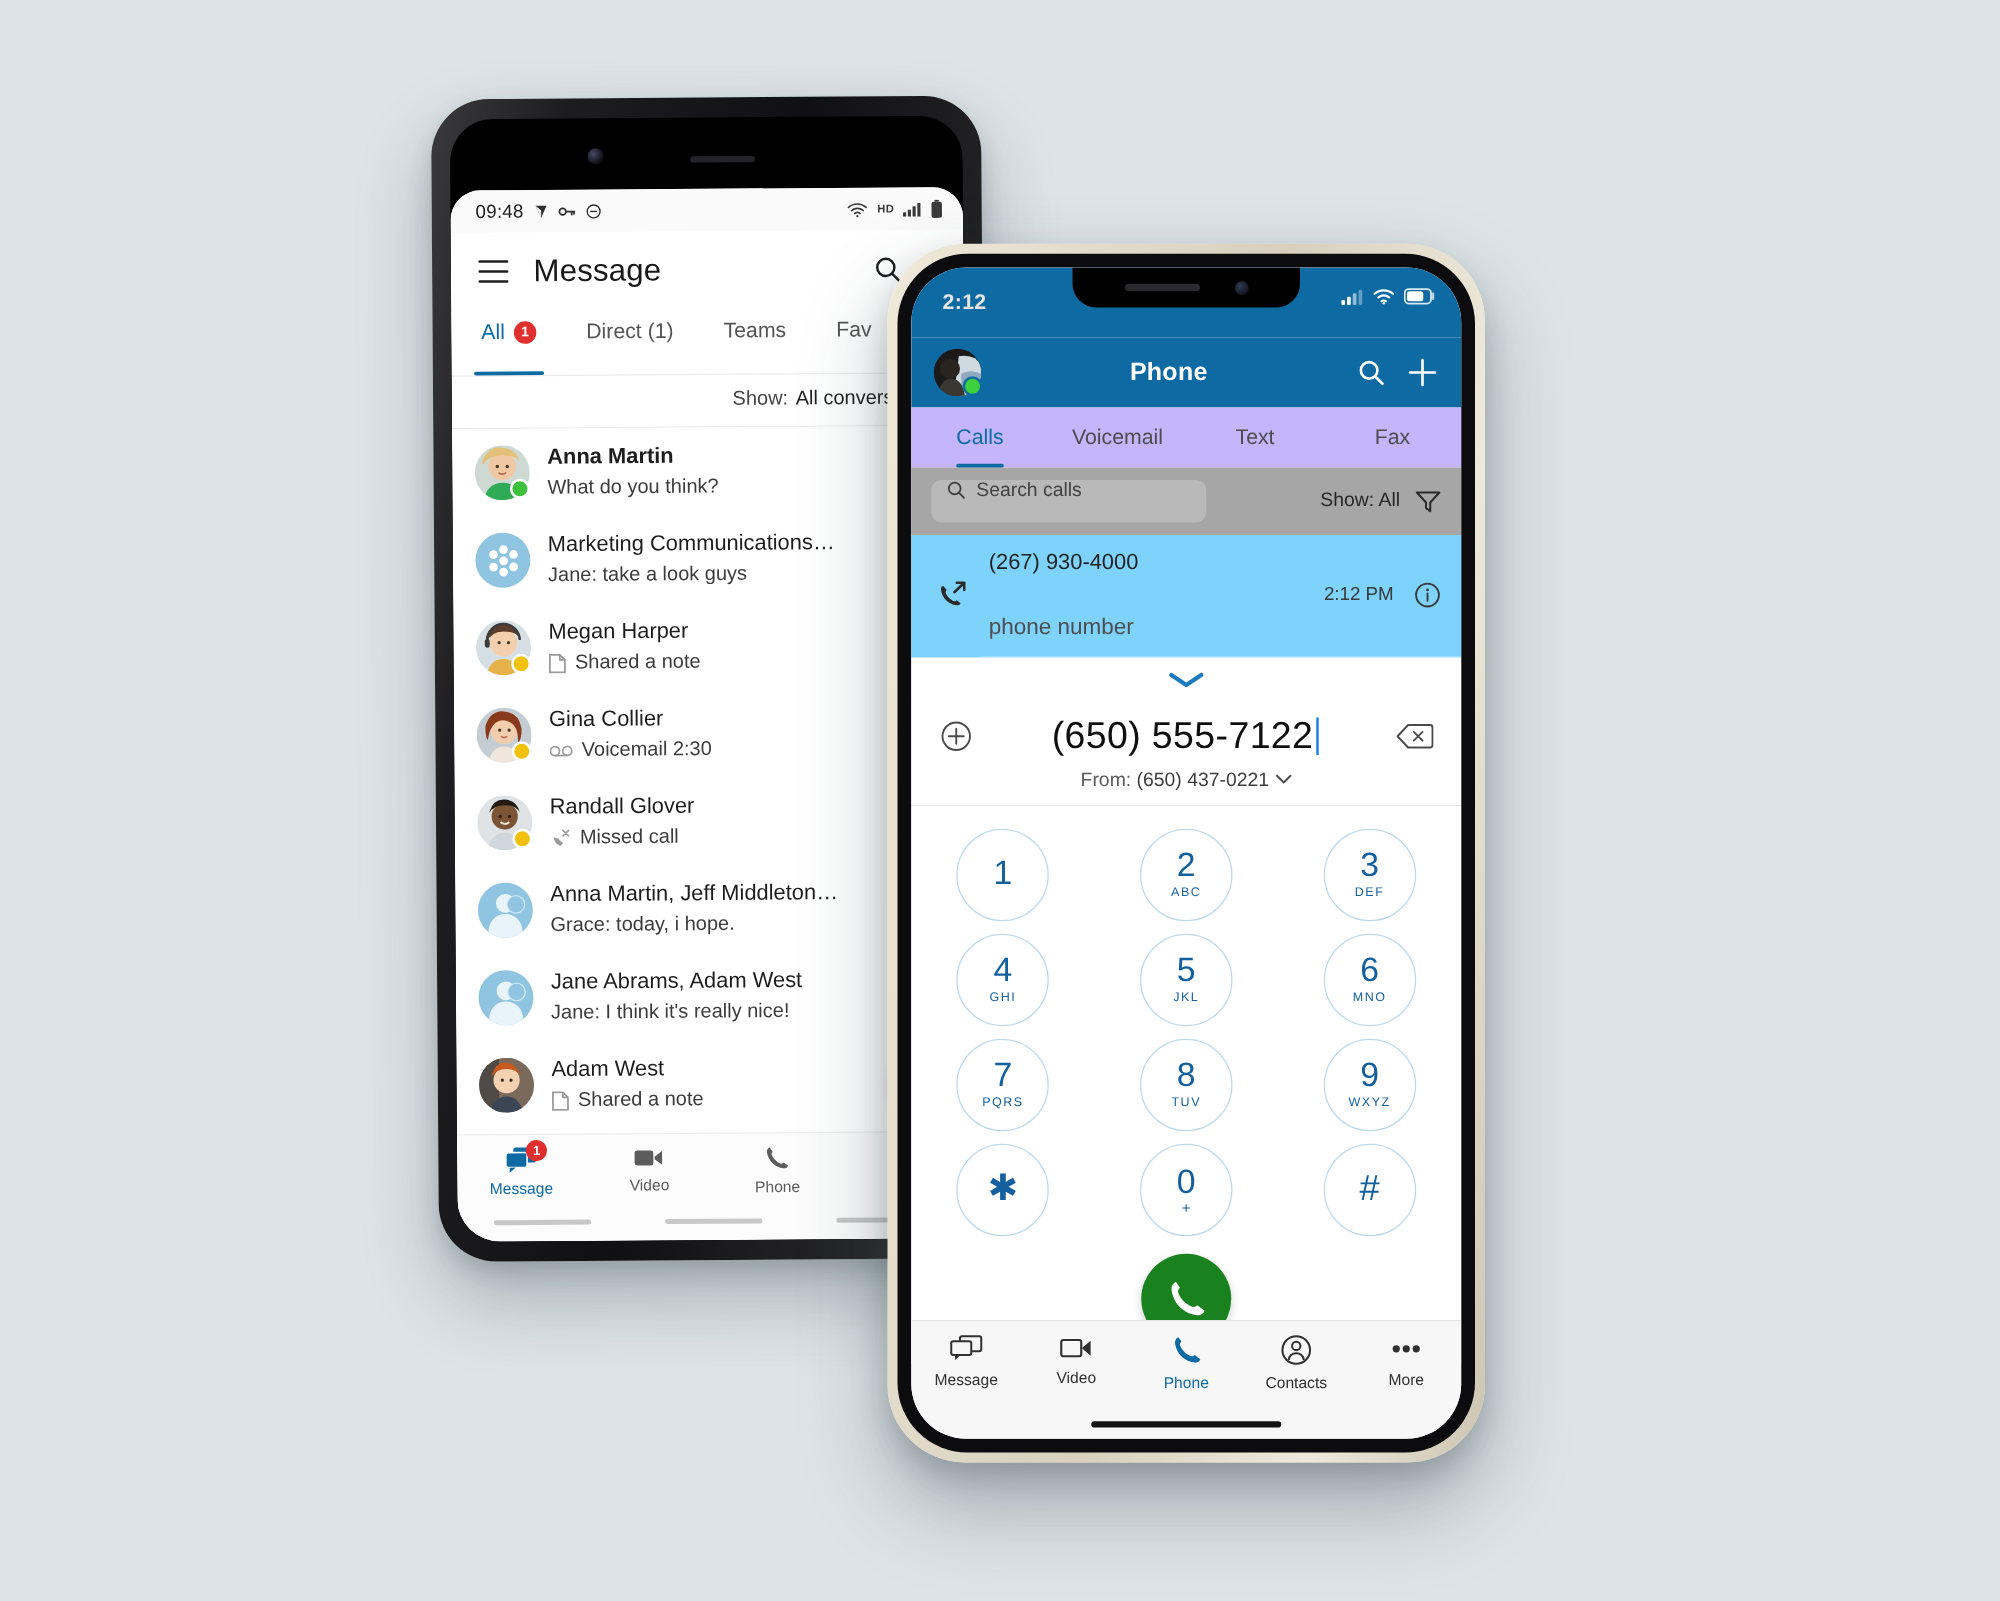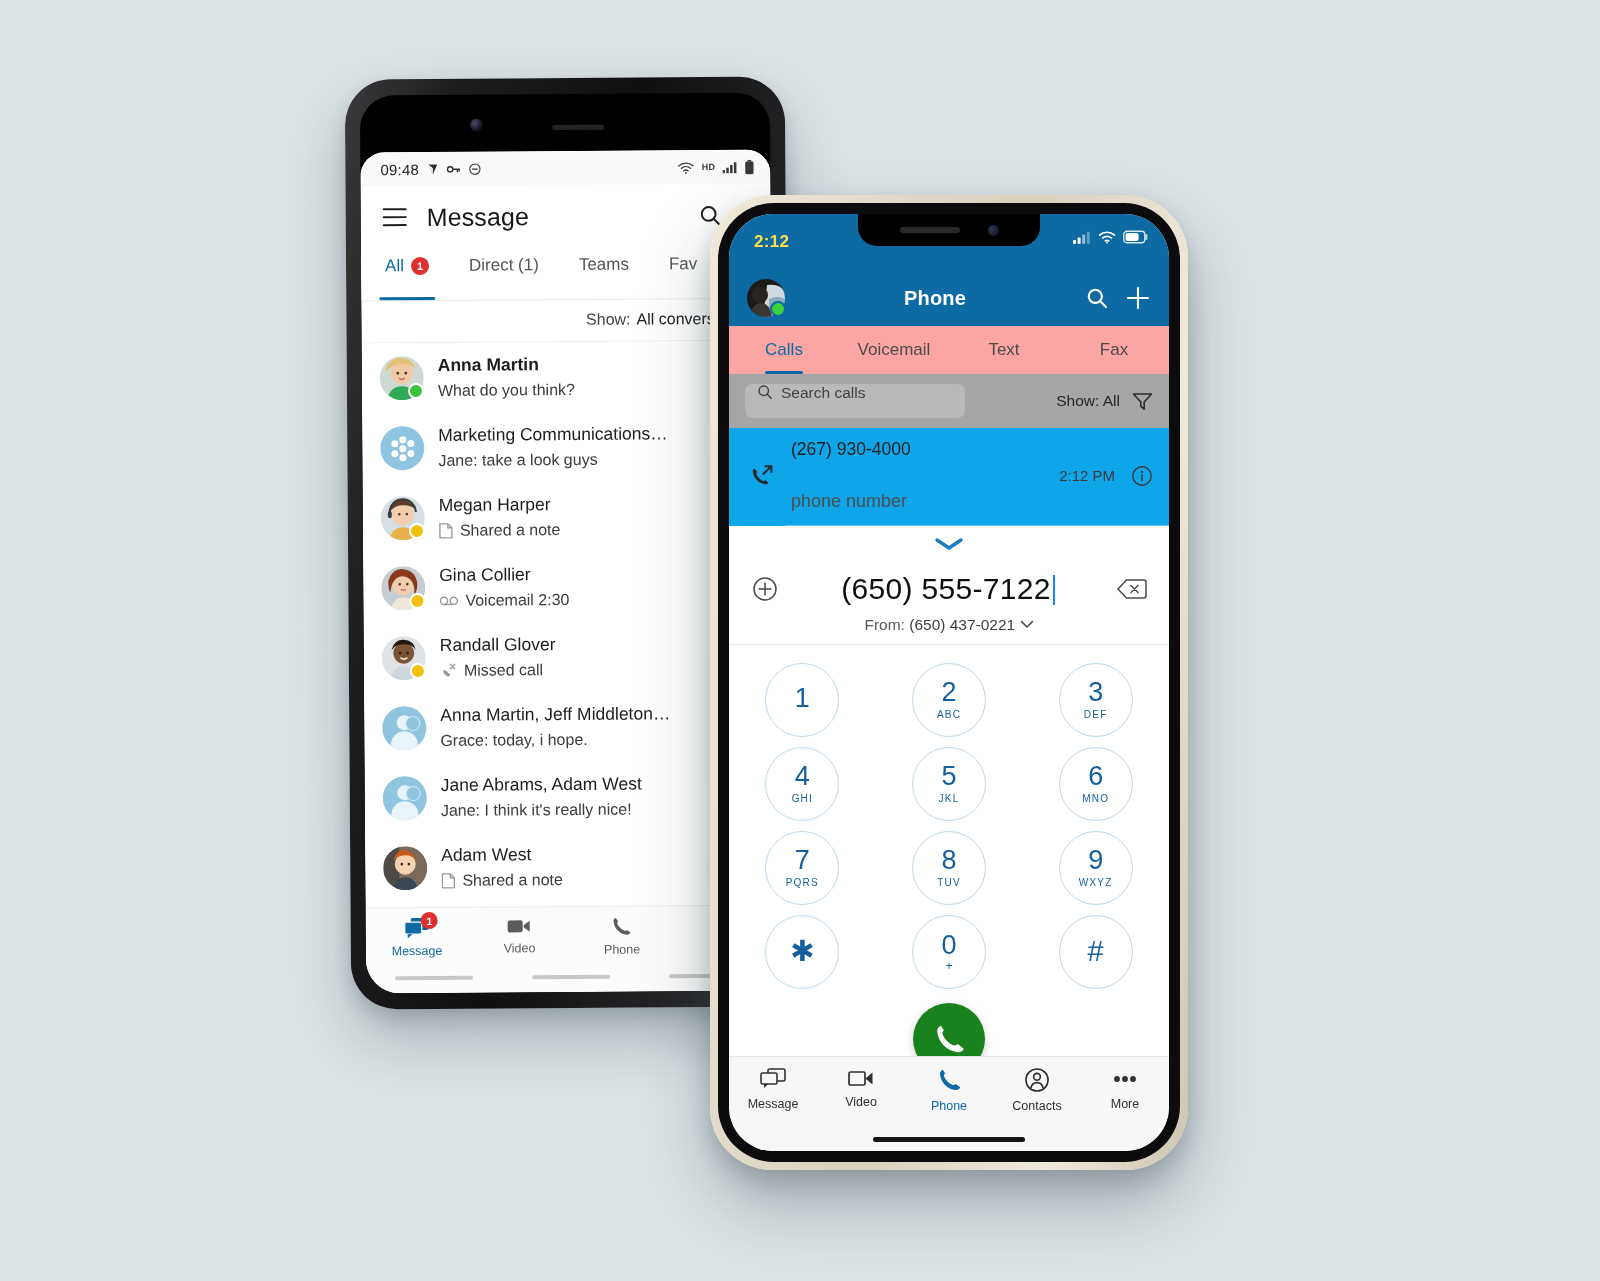--- a/index.html
+++ b/index.html
@@ -190,52 +190,52 @@
   .ip-notchbar{
     height:56px;background:#0d6aa3;position:relative;display:flex;align-items:center;
   }
   .ip-notch{
     position:absolute;left:50%;transform:translateX(-50%);top:0;
     width:182px;height:32px;background:#000;border-radius:0 0 19px 19px;
     display:flex;align-items:center;justify-content:center;gap:28px;
   }
   .ip-notch .spk{width:60px;height:6px;border-radius:4px;background:#2a2a2c;}
   .ip-notch .cam{width:11px;height:11px;border-radius:50%;background:radial-gradient(circle at 35% 35%,#2e3a52,#090a10);}
-  .ip-time{color:#fde047;font-size:17px;font-weight:700;margin-left:25px;letter-spacing:.3px;}
+  .ip-time{color:#e5e5e5;font-size:17px;font-weight:700;margin-left:25px;letter-spacing:.3px;}
   .ip-statusicons{position:absolute;right:20px;top:16px;display:flex;align-items:center;gap:7px;}
 
   .ip-header{
     height:56px;background:#0d6aa3;display:flex;align-items:center;padding:0 18px;gap:14px;
   }
   .ip-avatar{width:38px;height:38px;border-radius:50%;position:relative;overflow:visible;}
   .ip-avatar .ph{width:38px;height:38px;border-radius:50%;overflow:hidden;}
   .ip-avatar .dot{position:absolute;right:-1px;bottom:0px;width:12px;height:12px;border-radius:50%;background:#3cd13c;border:2px solid #0d6aa3;}
   .ip-headtitle{flex:1;text-align:center;color:#fff;font-size:20px;font-weight:700;letter-spacing:.2px;}
   .ip-headicons{display:flex;align-items:center;gap:16px;color:#fff;}
 
-  .ip-tabs{display:flex;height:48px;background:#fca5a5;align-items:stretch;}
+  .ip-tabs{display:flex;height:48px;background:#c4b5fd;align-items:stretch;}
   .ip-tab{
     flex:1;display:flex;align-items:center;justify-content:center;font-size:17px;color:#4c4c4c;position:relative;
   }
   .ip-tab.active{color:#0d6aa3;}
   .ip-tab.active::after{content:"";position:absolute;left:50%;transform:translateX(-50%);bottom:0;width:38px;height:3px;background:#0d6aa3;border-radius:2px;}
 
   .ip-searchrow{
     background:#a6a6a6; height:54px; display:flex;align-items:center; padding:0 16px; gap:12px;
   }
   .ip-searchbox{
     flex:0 0 auto; width:196px; height:34px;border-radius:8px;background:rgba(255,255,255,0.22);
     display:flex;align-items:flex-start;gap:8px;padding:0 12px;color:#414141;font-size:15.5px;
   }
   .ip-searchrow .sp{flex:1;}
   .ip-showall{font-size:15.5px;color:#262626;}
   .ip-filter{color:#2b2b2b;display:flex;align-items:center;}
 
   .ip-callrow{
-    background:#0ea5e9;display:flex;align-items:center;gap:16px;padding:10px 16px 12px 20px;position:relative;
+    background:#7dd3fc;display:flex;align-items:center;gap:16px;padding:10px 16px 12px 20px;position:relative;
   }
   .ip-callrow::after{
     content:"";position:absolute;left:56px;right:0;bottom:0;height:1px;background:rgba(255,255,255,0.35);
   }
   .ip-calltext{flex:1;min-width:0;}
   .ip-callnum{font-size:17.5px;color:#1f1f1f;line-height:1.35;}
   .ip-calllbl{font-size:18px;color:#4d4d4d;line-height:1.4;margin-top:27px;}
   .ip-calltime{font-size:15px;color:#3a3a3a;}
   .ip-infoicon{color:#3a3a3a;display:flex;align-items:center;}
 

